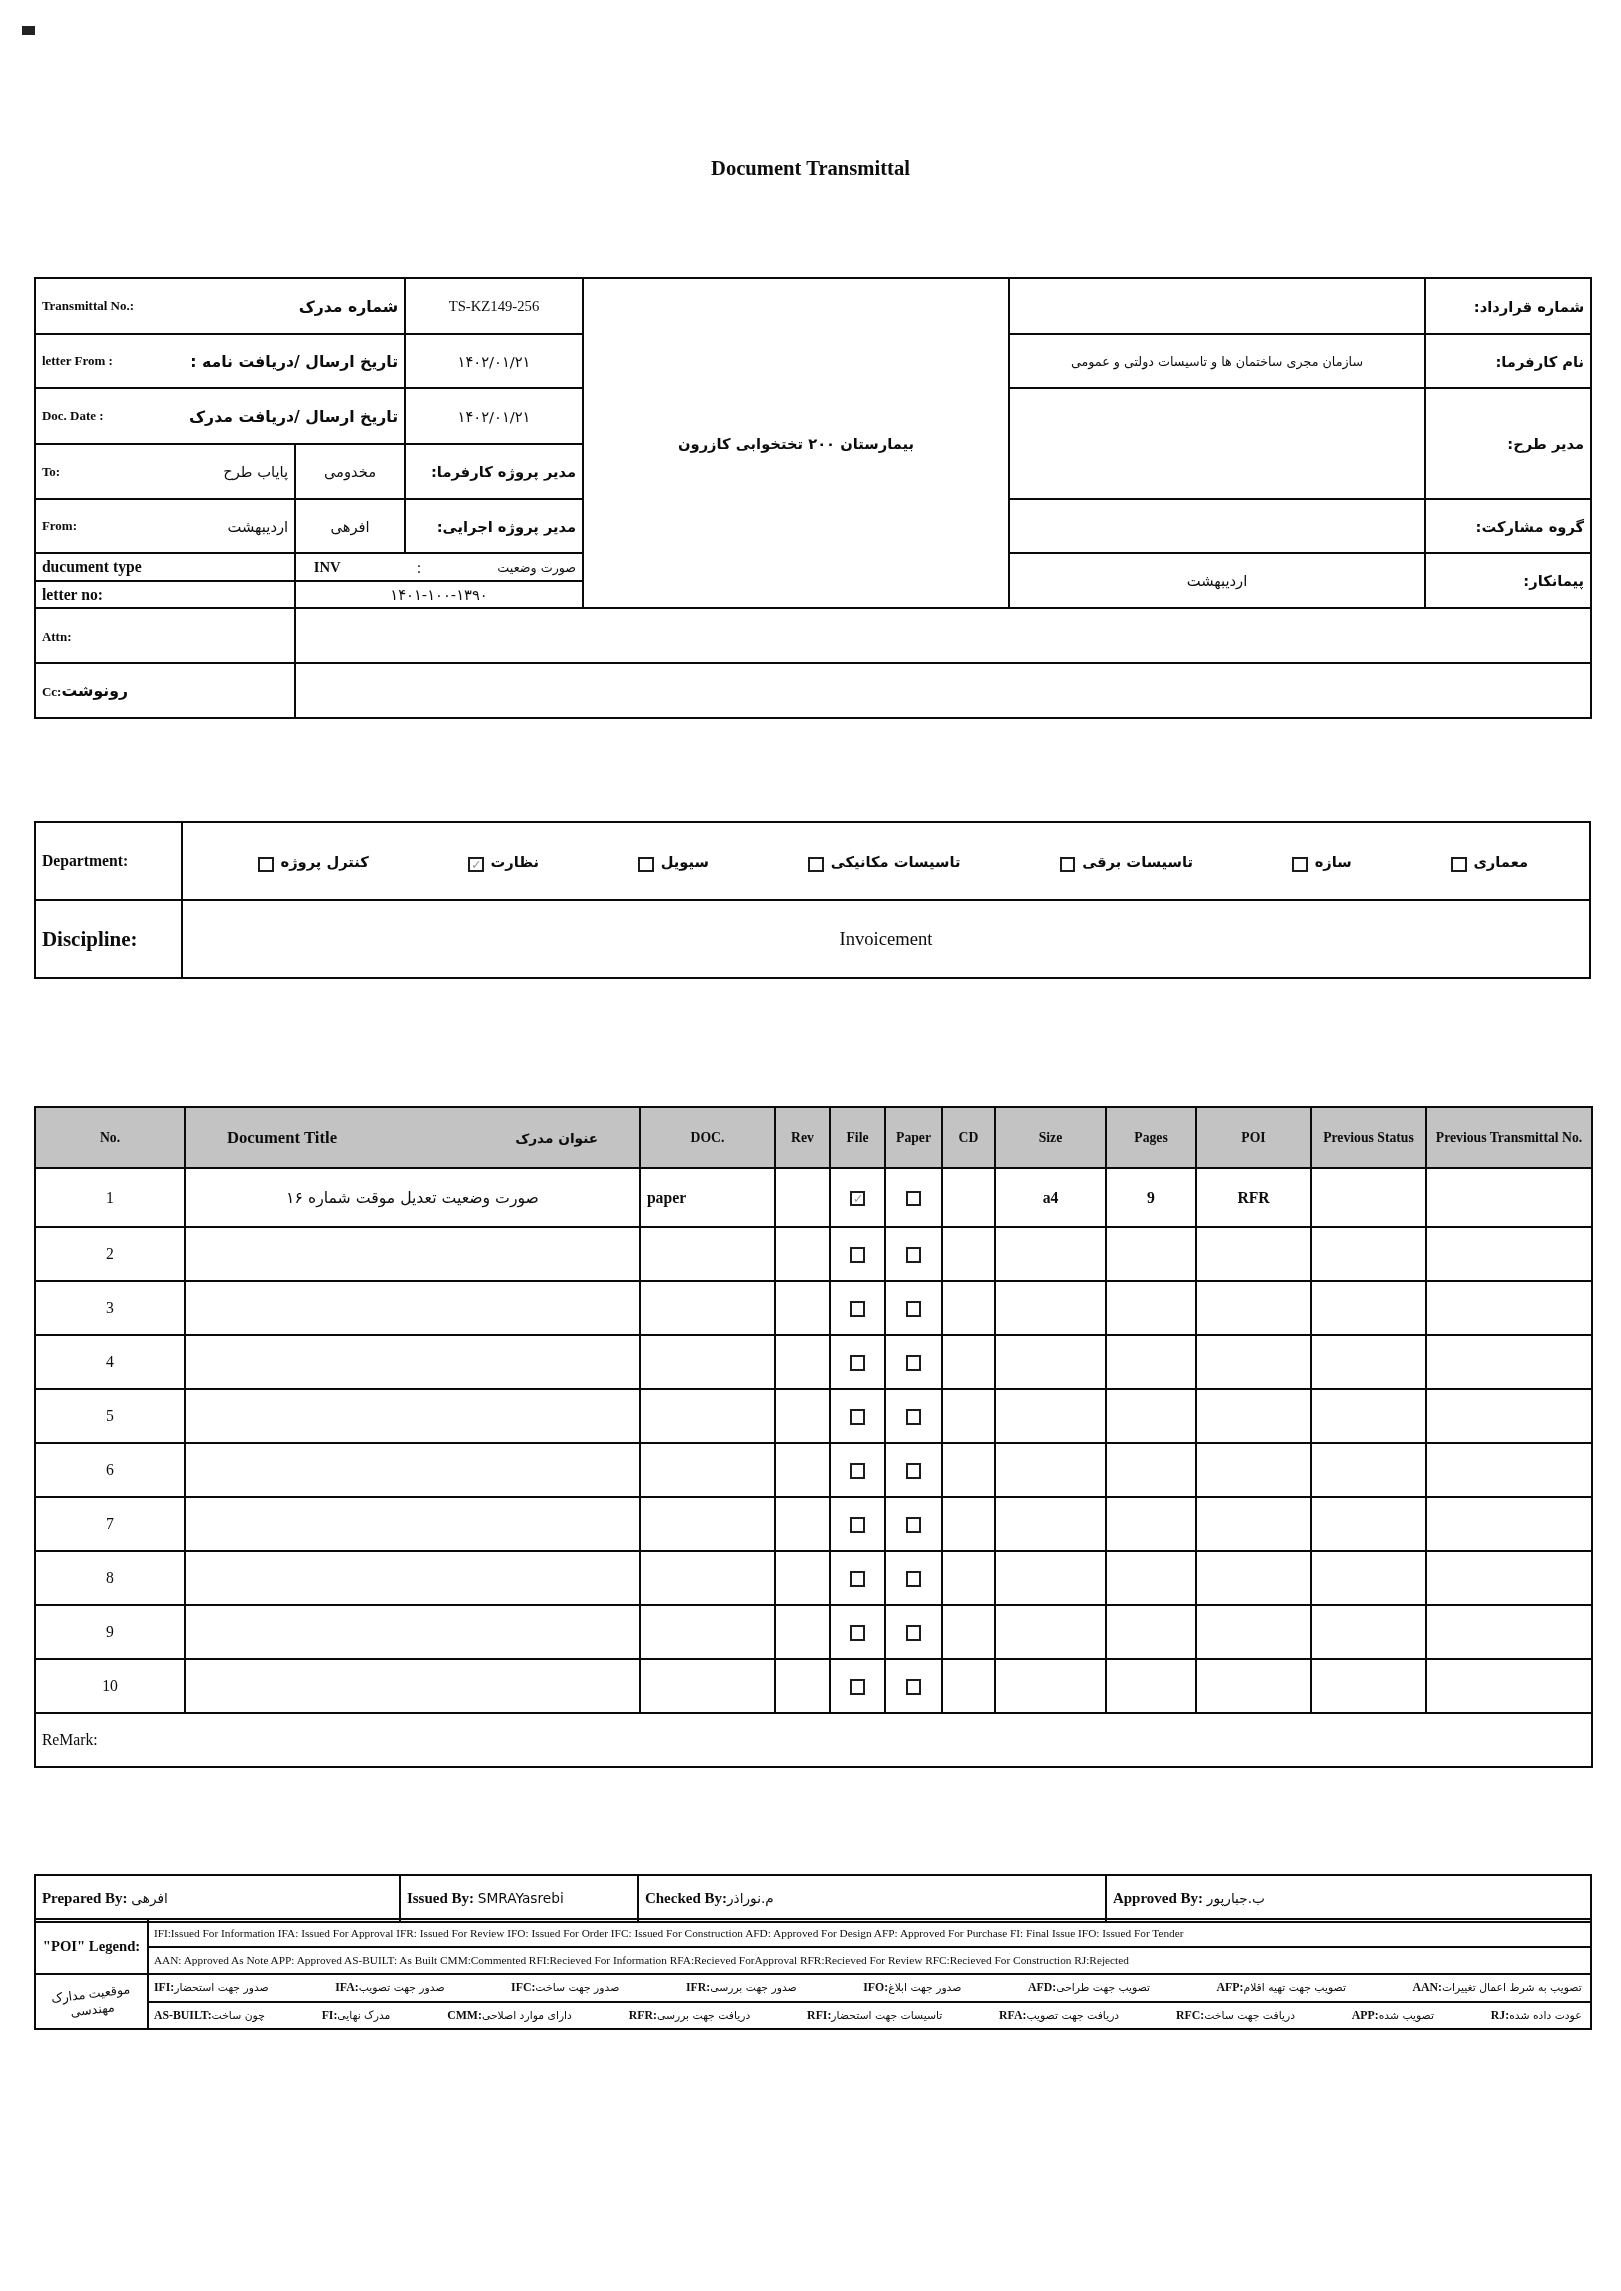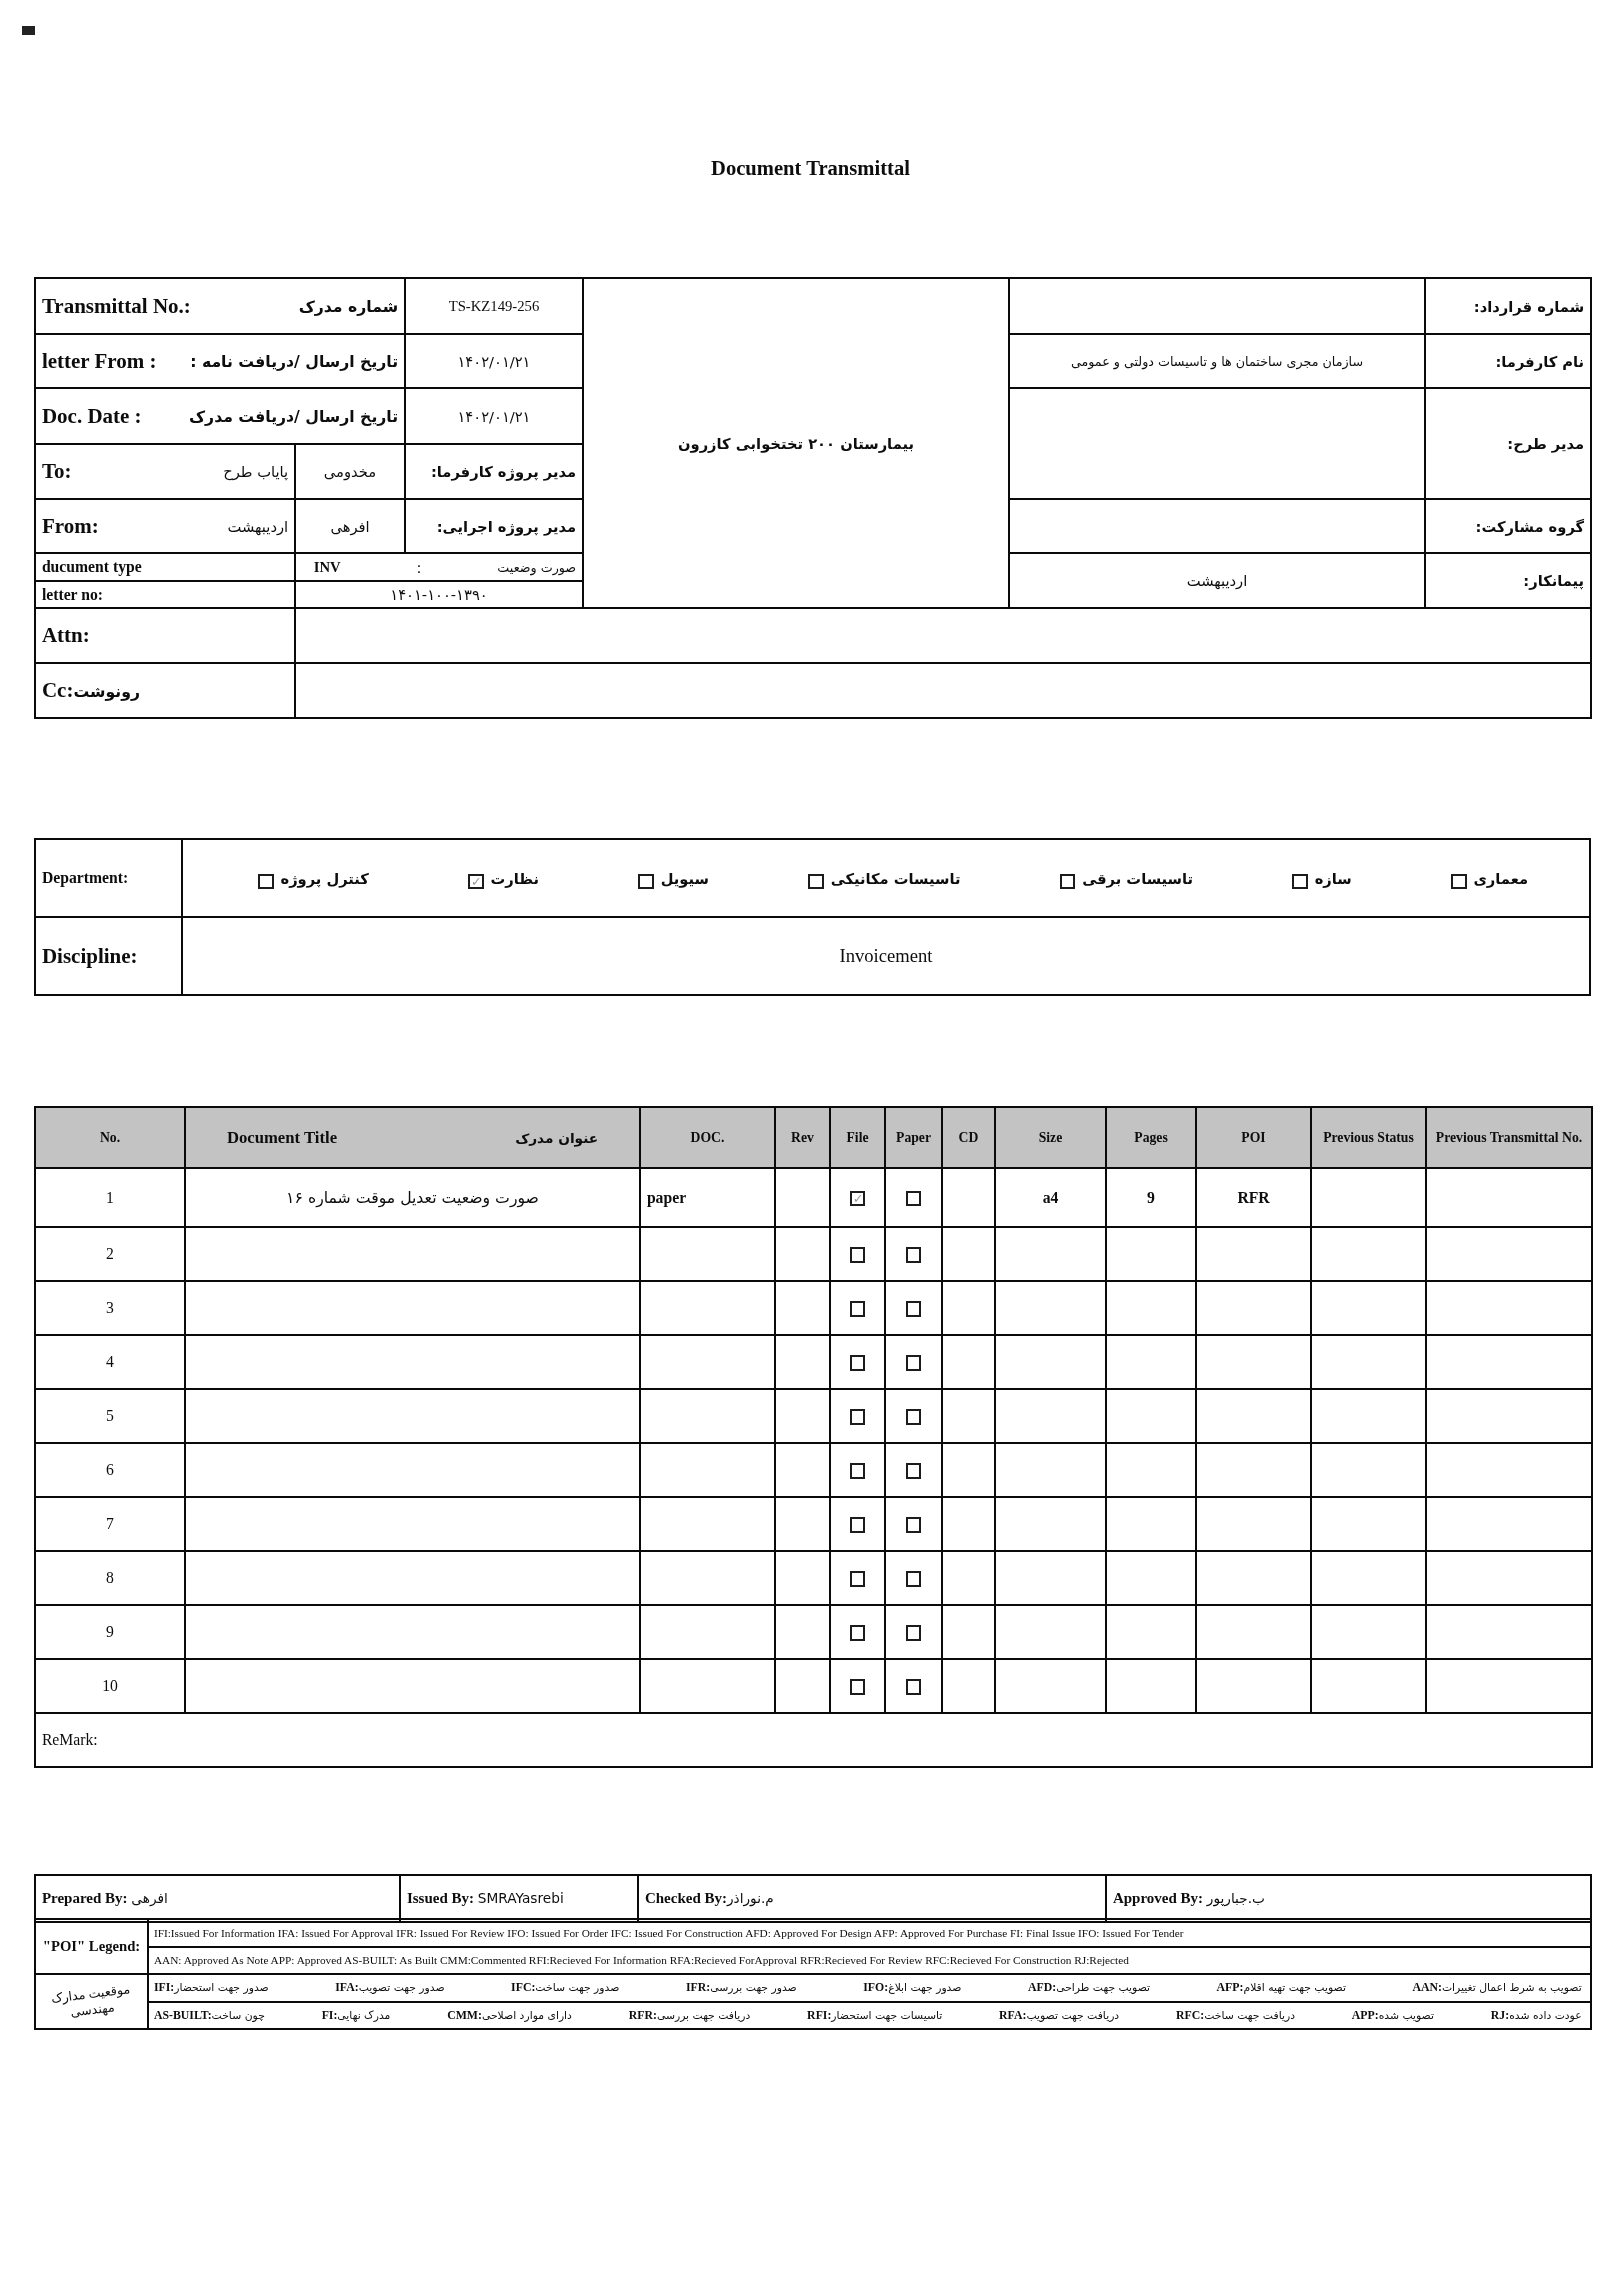--- a/index.html
+++ b/index.html
@@ -18,28 +18,28 @@
   .lt-en{font-size:14.7px;font-weight:bold;letter-spacing:2.9px;font-family:"Liberation Sans",sans-serif;}
   .lt-sub{font-size:8.8px;letter-spacing:1px;font-family:"Liberation Sans",sans-serif;padding-left:13.7px;}
   .doc-title{position:absolute;left:0;right:0;top:157px;text-align:center;font-size:20.6px;font-weight:bold;}
   
   table{border-collapse:collapse;table-layout:fixed;}
   td{border:2px solid #0a0a0a;padding:2px 5.9px;overflow:hidden;vertical-align:middle;}
   .t1,.t2,.t3,.sig,.leg{position:absolute;left:34px;width:1555px;}
   .t1{top:277px;}  .t1 table,.t2 table,.t3 table,.sig table,.leg table{width:1555px;}
   .t1 td{font-size:14.7px;}
   .outer{border:2.9px solid #0a0a0a;}
-  .lblEn{font-weight:bold;font-size:21px;}
+  .lblEn{font-weight:bold;font-size:13px;}
   .lblFa{font-weight:bold;font-size:15.7px;direction:rtl;}
   .val-c{text-align:center;font-size:14.7px;}
   .split{display:flex;justify-content:space-between;align-items:center;}
   .proj{text-align:center;font-weight:bold;font-size:15.7px;}
   .rlab{text-align:right;font-weight:bold;font-size:15.7px;direction:rtl;margin-left:8px;}
   
-  .t2{top:821px;margin-top:17px;}
+  .t2{top:821px;}
   .t2 td{height:72px;}
   .optrow{display:flex;justify-content:space-between;align-items:center;padding:0 55px 0 69px;}
   .optrow.ph{padding:0 167px 0 225px;}
   .opt{display:flex;align-items:flex-end;gap:6.9px;}
   .olbl{font-size:14.7px;font-weight:bold;}
   .cb{display:inline-block;width:15.7px;height:15.7px;border:2px solid #1c1c1c;background:#fff;box-sizing:border-box;position:relative;top:2.9px;}
   .cb.checked::after{content:"\2713";position:absolute;left:1px;top:-2px;font-size:12.7px;color:#9a9a9a;}
   .disc{text-align:center;font-size:18.6px;font-family:"Liberation Serif","DejaVu Serif",serif;}
   
   .t3{top:1106px;}

